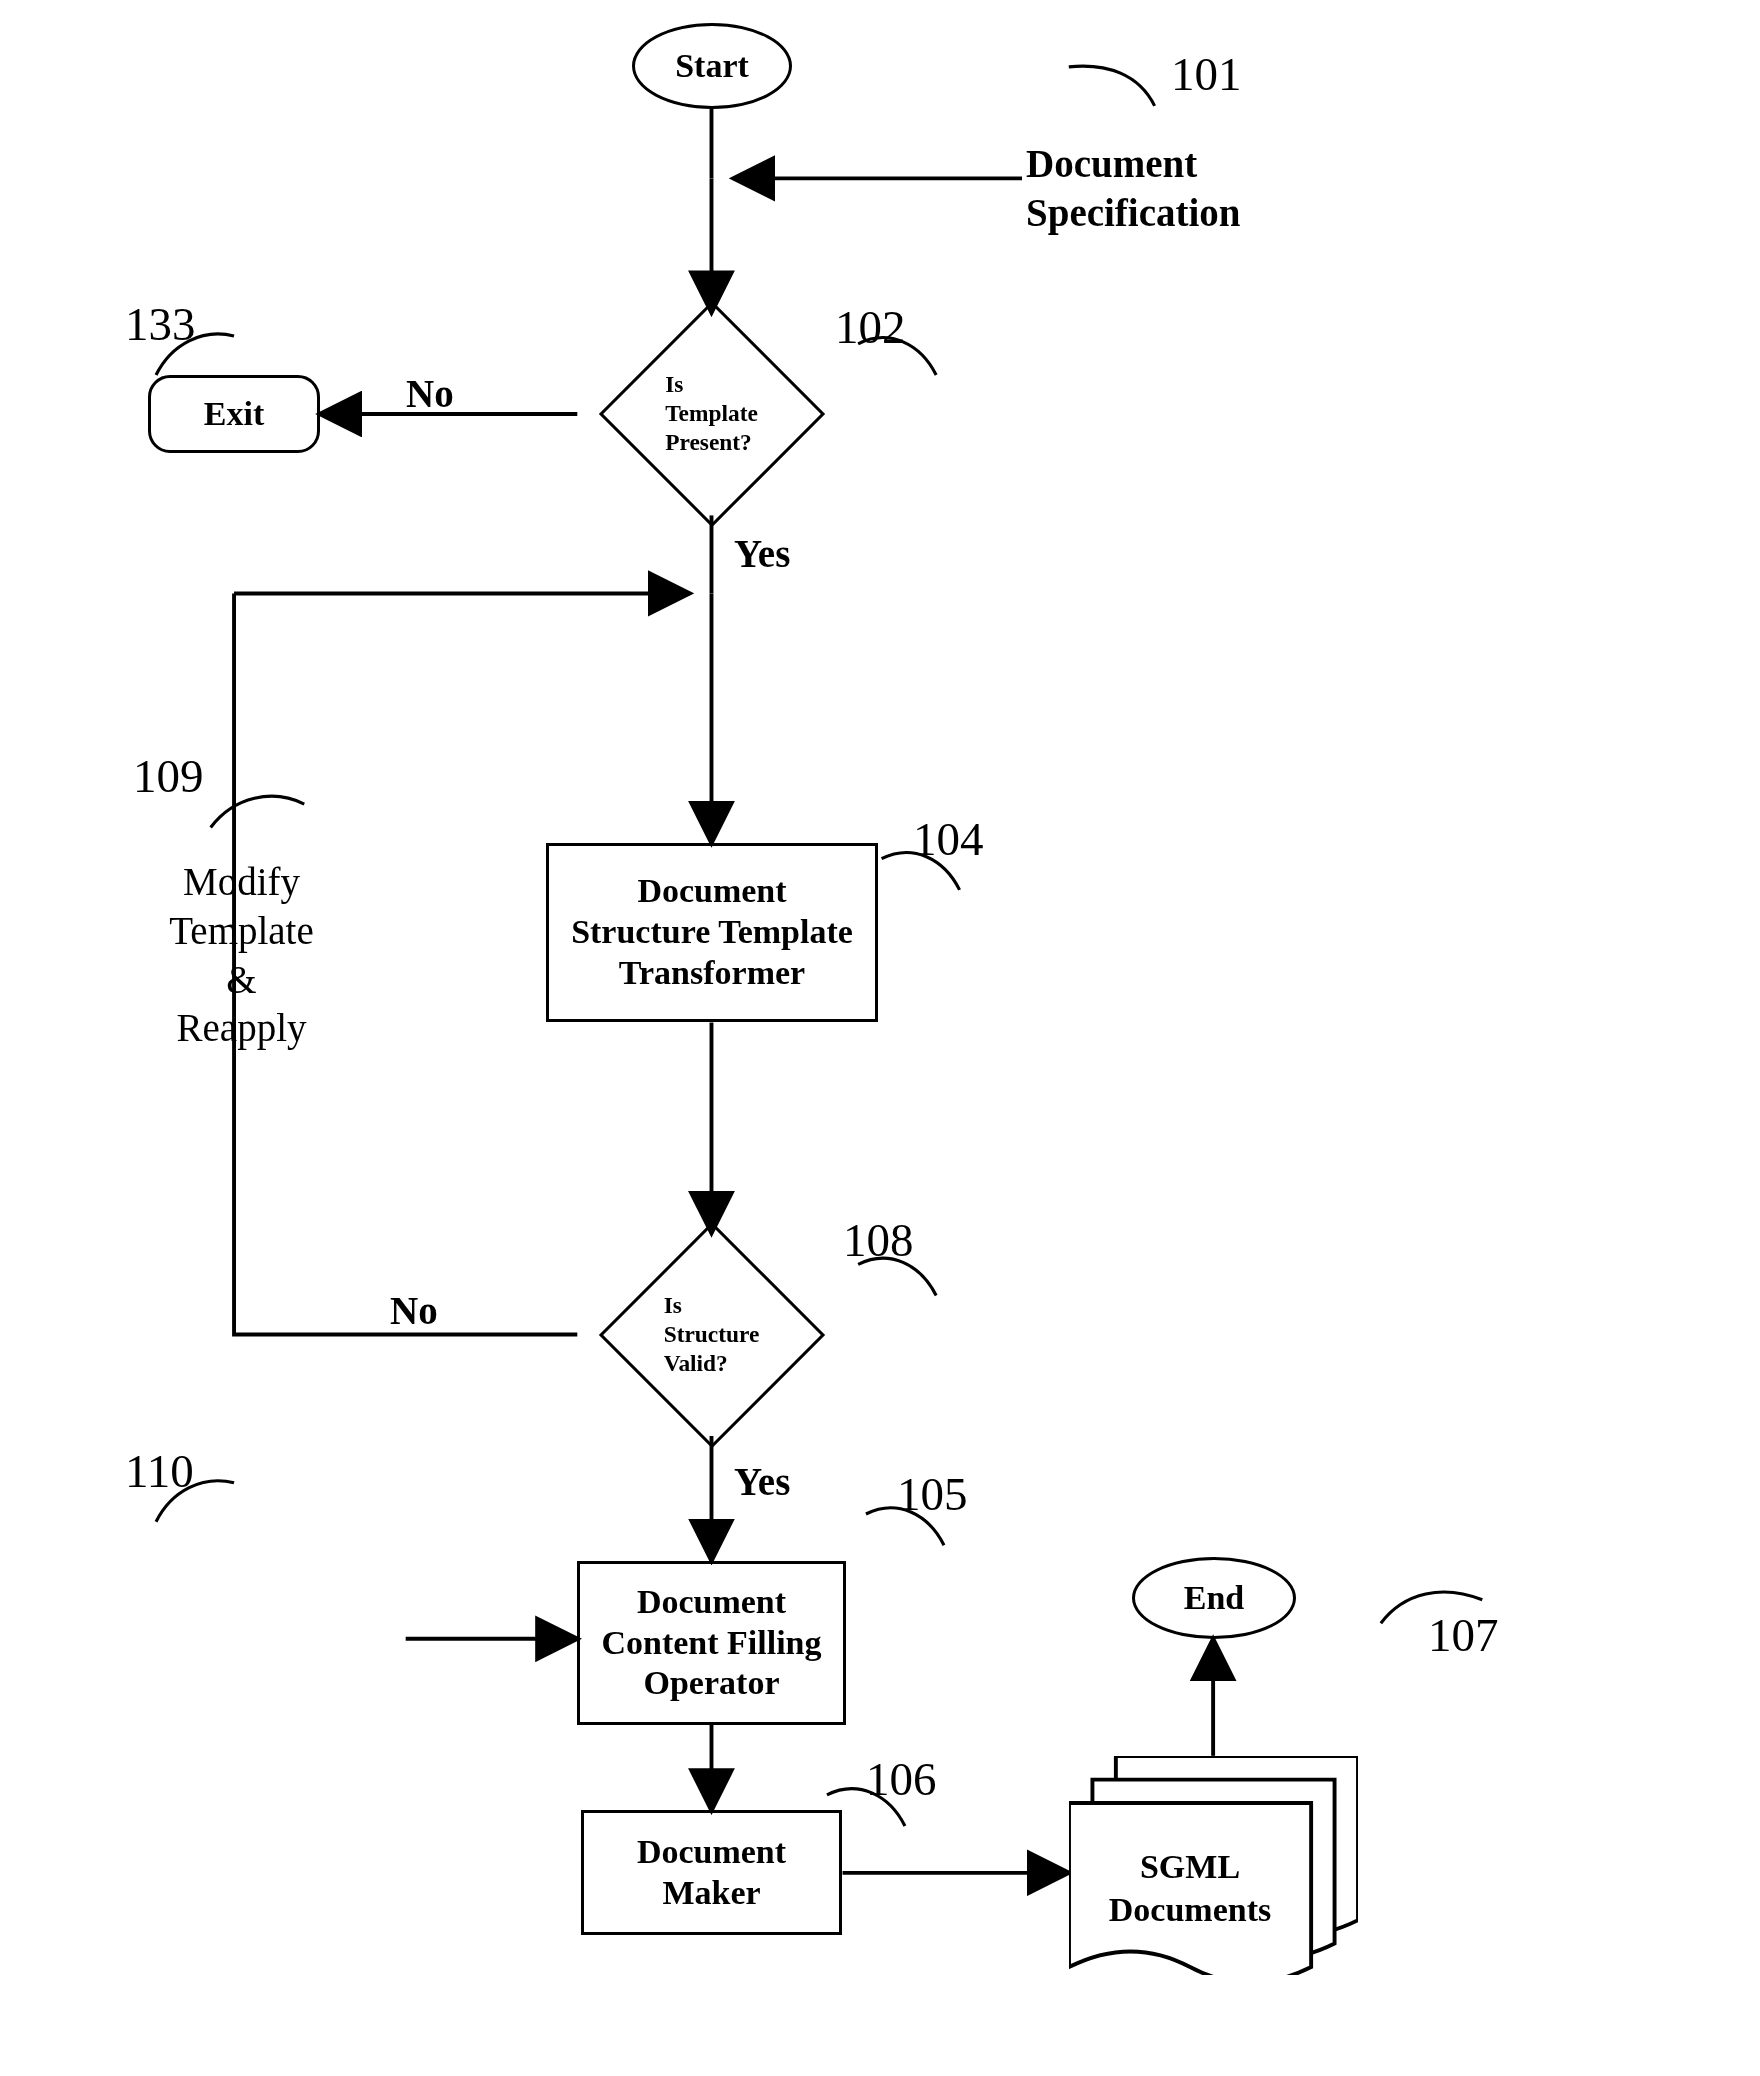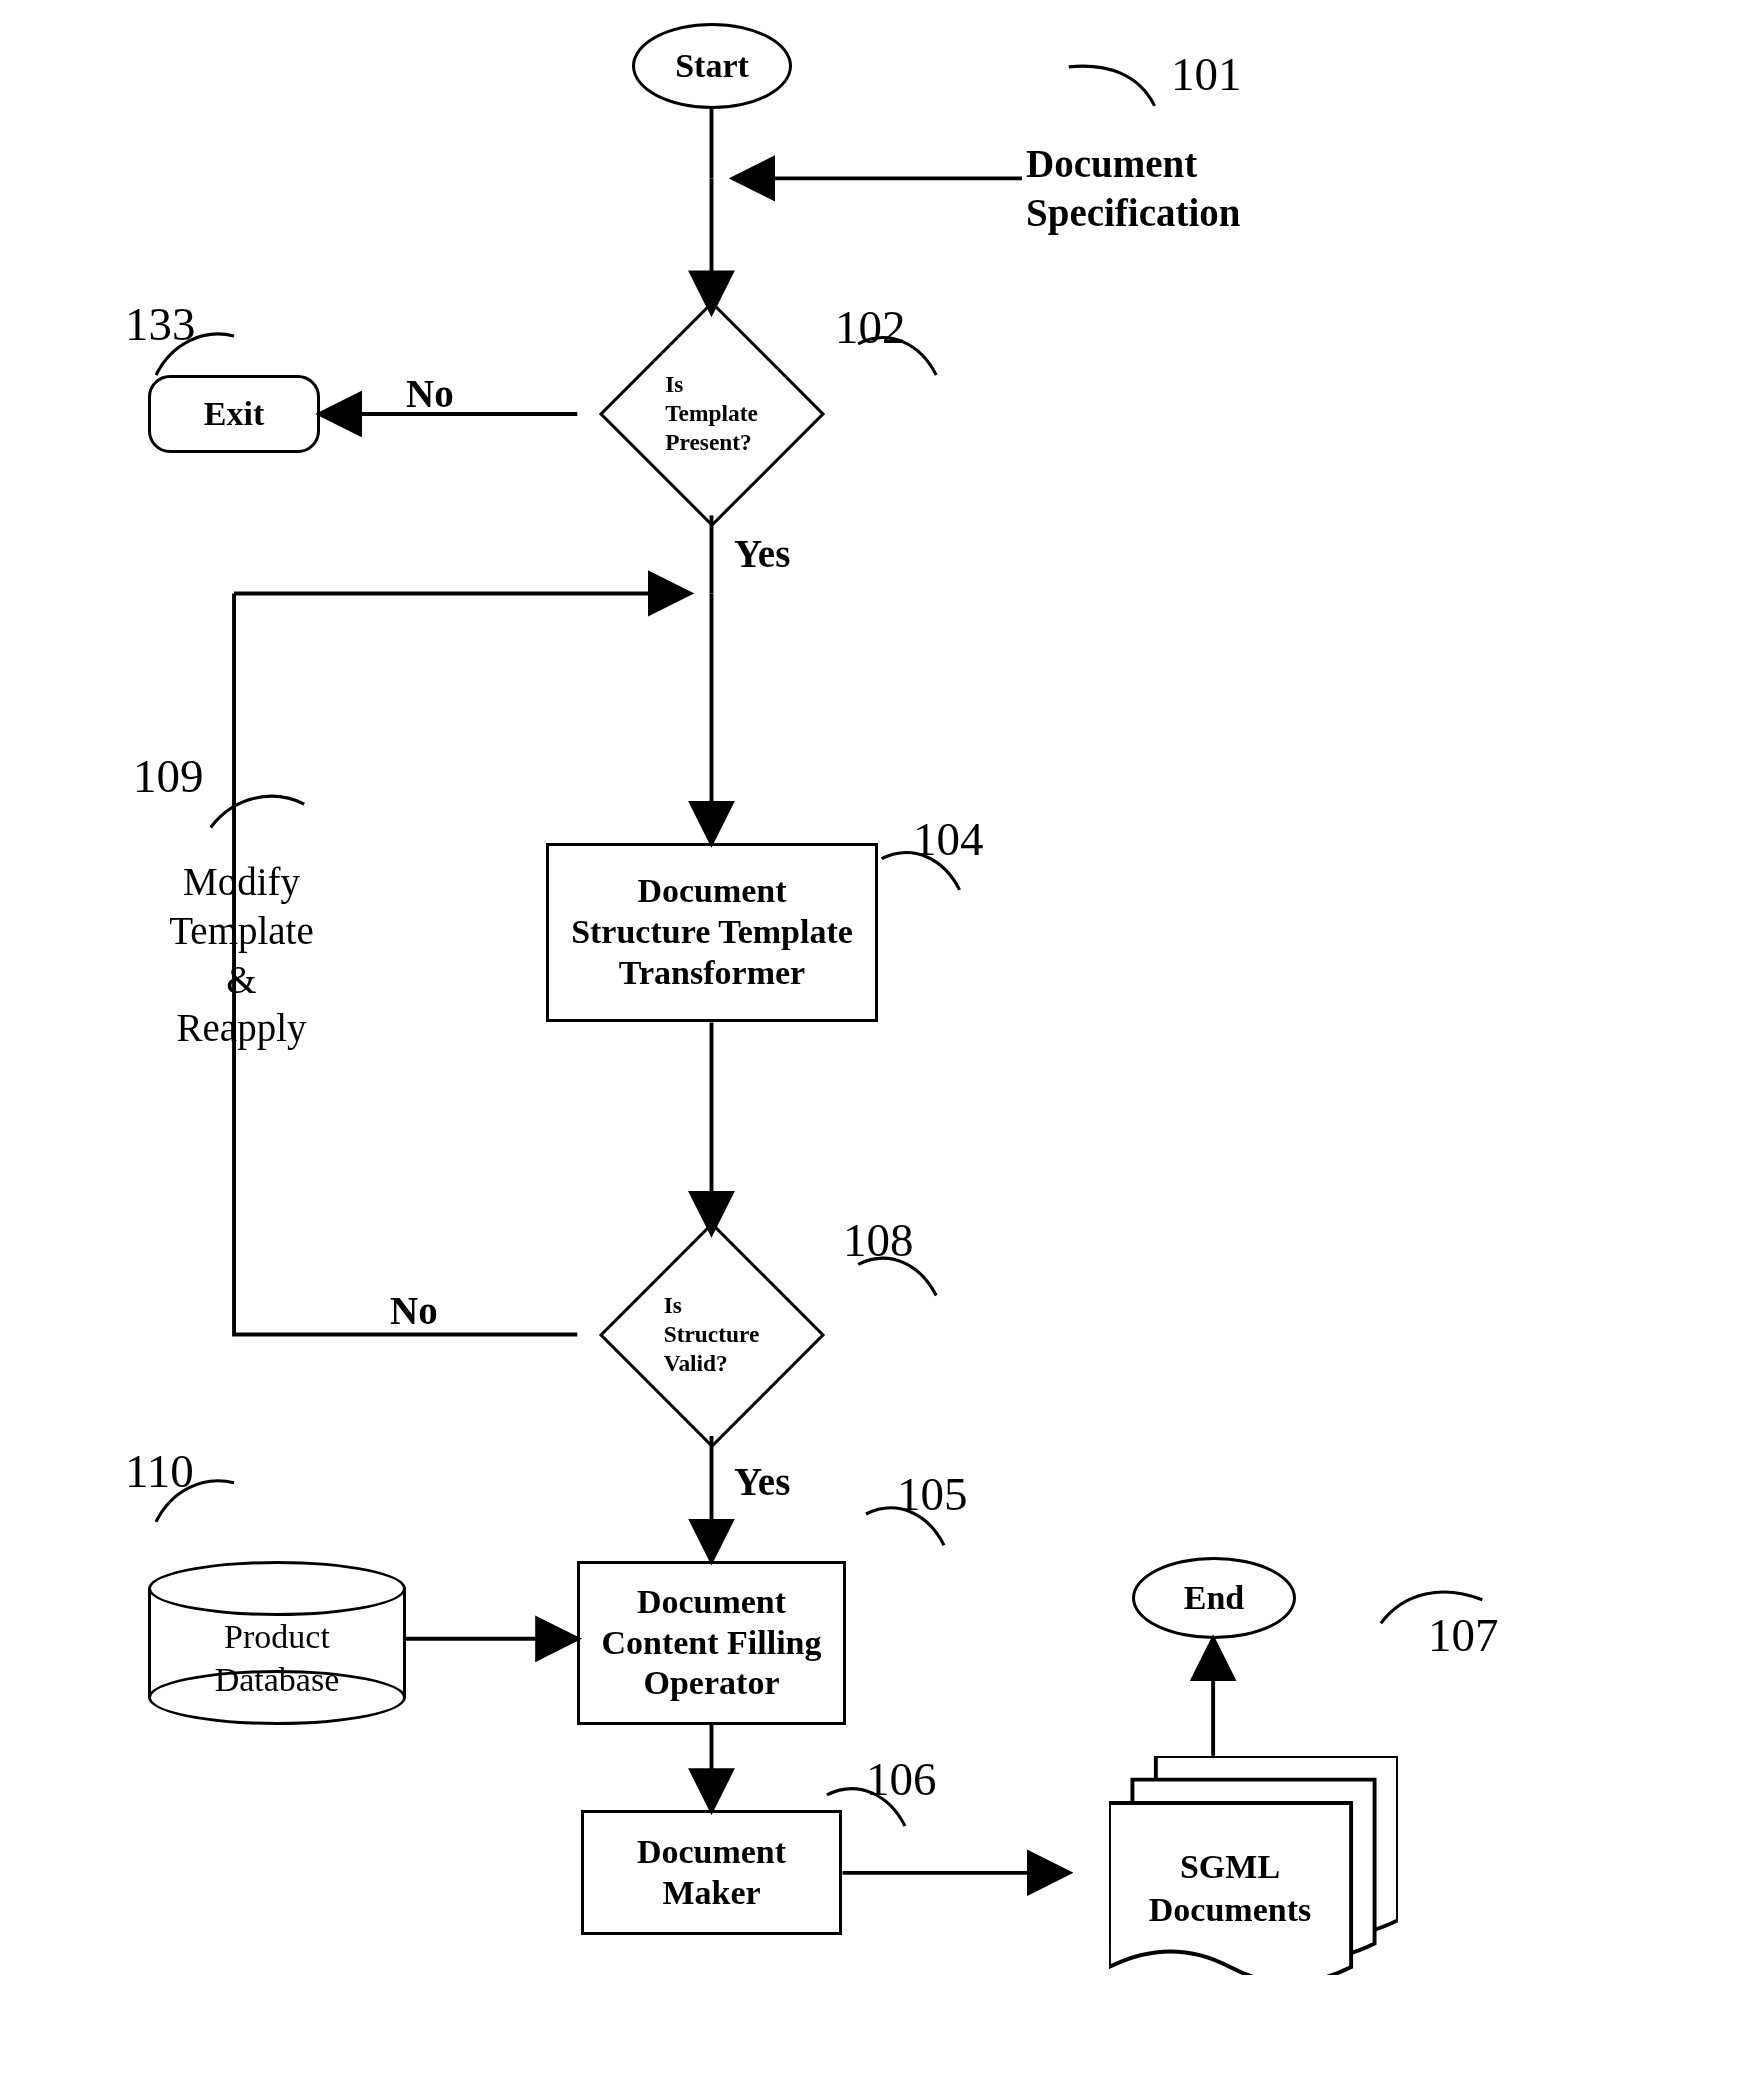--- a/index.html
+++ b/index.html
@@ -97,21 +97,20 @@
     background: #fff;
   }
   .cyl-label {
     position: absolute;
     text-align: center;
     font-size: 34px;
     line-height: 1.25;
   }
   .docstack {
     position: absolute;
-    margin-left: 40px;
   }
   .doc-label {
     position: absolute;
     text-align: center;
     font-weight: bold;
     font-size: 34px;
     line-height: 1.25;
   }
 </style>
 </head>
@@ -212,29 +211,20 @@
     <div class="diamond-label" style="font-size:23.4px;">
       <div>Is</div>
       <div>Structure</div>
       <div>Valid?</div>
     </div>
   </div>
 
   <div class="edge-label" style="left:390px; top:1288px;">No</div>
   <div class="edge-label" style="left:734px; top:1459px;">Yes</div>
 
-  <div class="cyl-wrap" style="left:148px; top:1561px; width:258px; height:164px;">
-    <div class="cyl-body" style="top:27px; bottom:27px;"></div>
-    <div class="cyl-bot" style="bottom:0; height:55px;"></div>
-    <div class="cyl-top" style="top:0; height:55px;"></div>
-    <div class="cyl-label" style="left:0; right:0; top:55px;">
-      <div>Product</div>
-      <div>Database</div>
-    </div>
-  </div>
 
   <div class="node rect" style="left:577px; top:1561px; width:269px; height:164px; flex-direction:column;">
     <div>Document</div>
     <div>Content Filling</div>
     <div>Operator</div>
   </div>
 
   <div class="node rect" style="left:581px; top:1810px; width:261px; height:125px; flex-direction:column;">
     <div>Document</div>
     <div>Maker</div>

